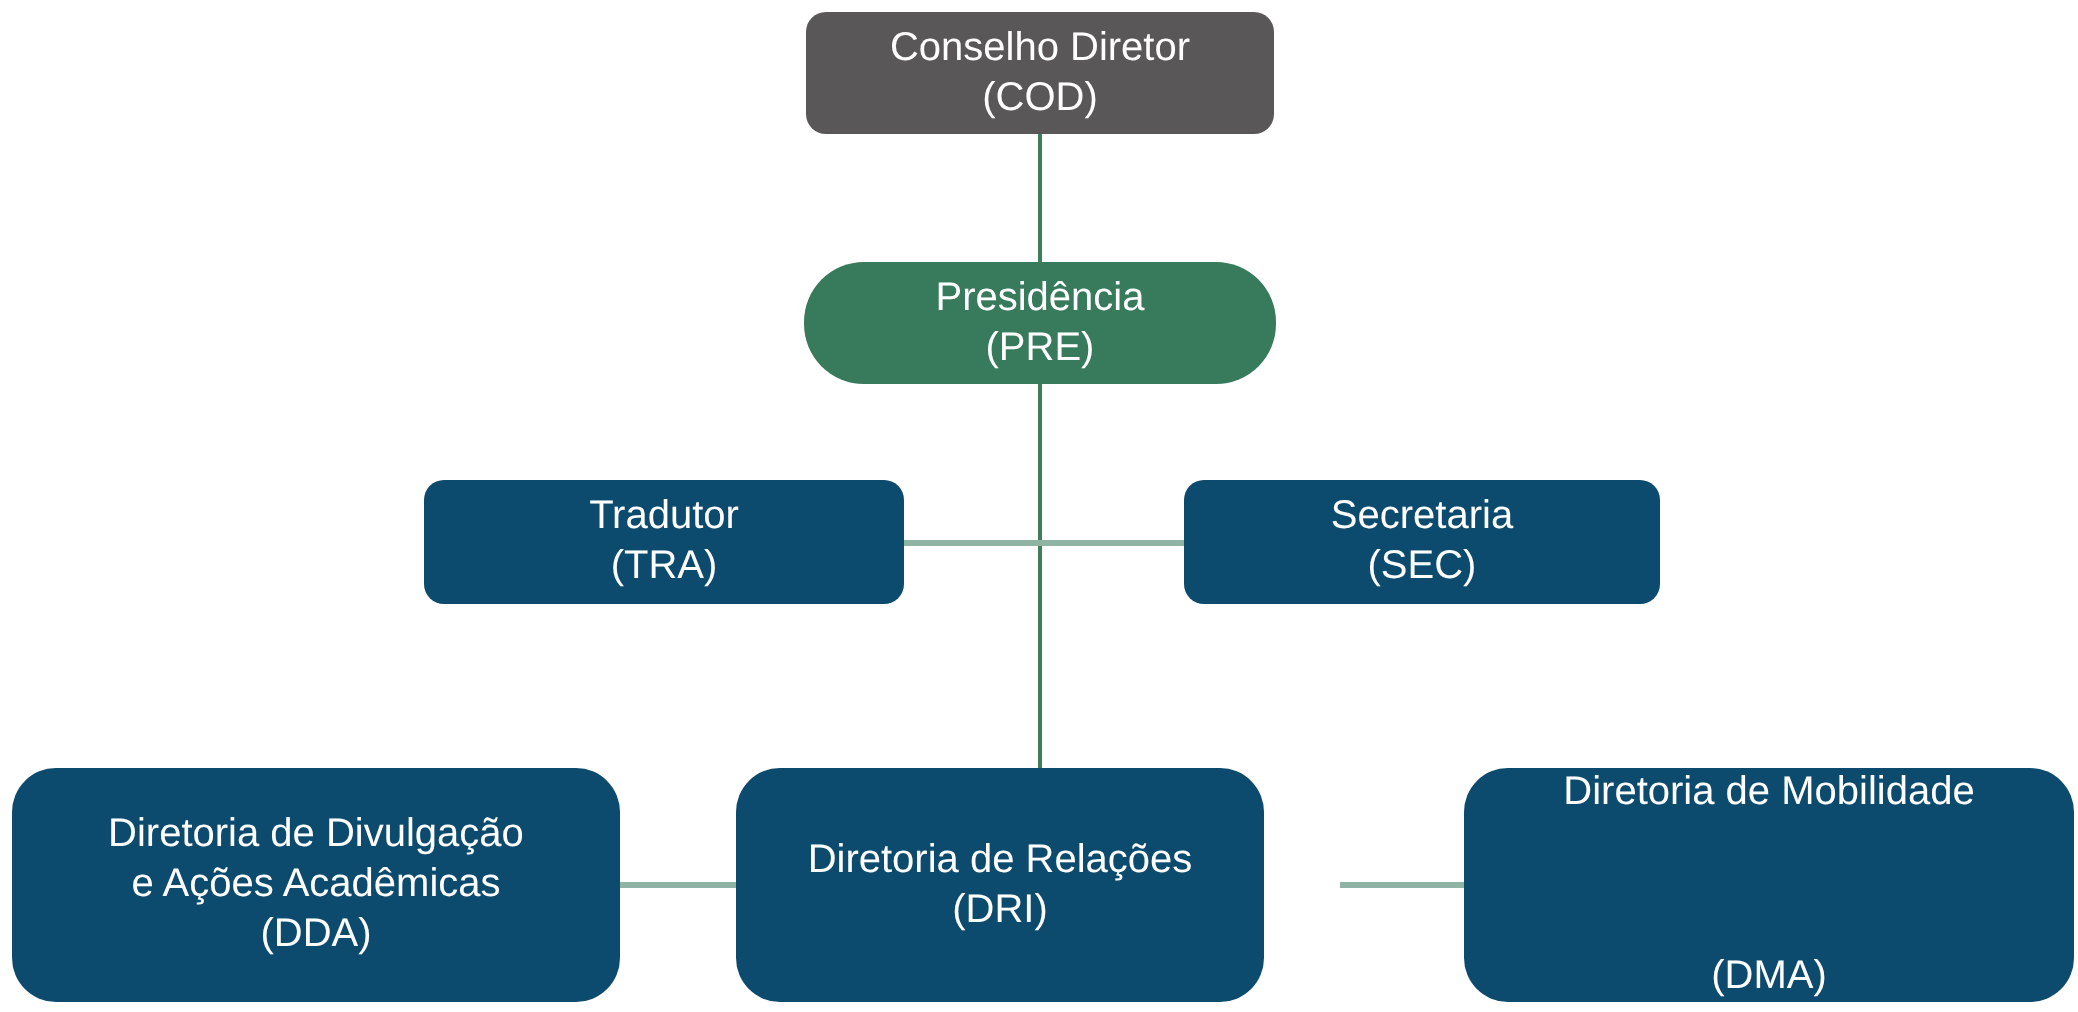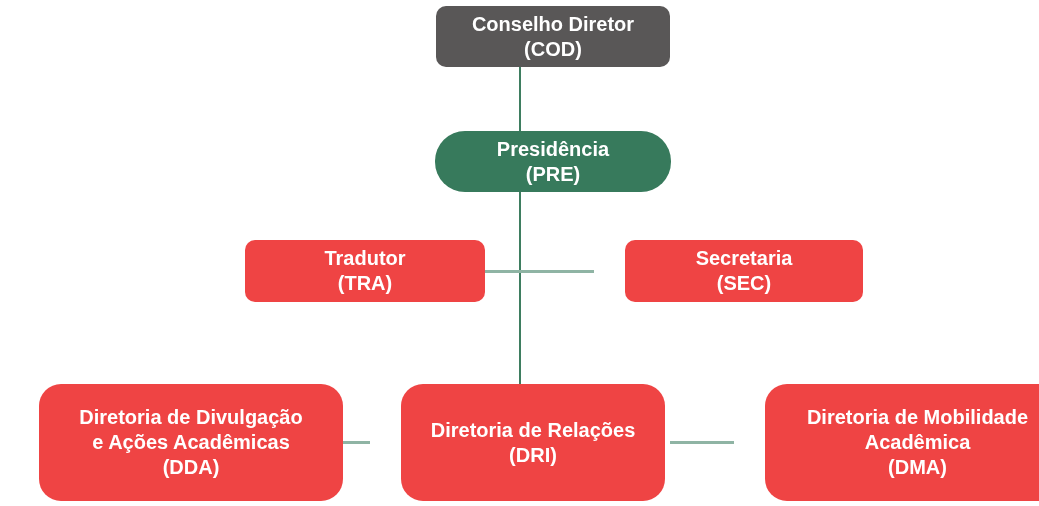--- a/index.html
+++ b/index.html
@@ -14,30 +14,29 @@
     background: #ffffff;
   }
   .connector { position: absolute; }
   .connector.vert { width: 2px; background: #3e7d60; }
   .connector.horiz { height: 3px; background: #8fb4a4; }
   .node {
     position: absolute;
     display: flex; flex-direction: column;
     align-items: center; justify-content: center;
     color: #ffffff;
-    font-weight: 700;
+    font-weight: 400;
     font-size: 20px;
     line-height: 25px;
     text-align: center;
     border-radius: 10px;
-    margin-left: 33px;
   }
   .node--gray  { background: #595757; }
   .node--green { background: #377a5c; border-radius: 30px; }
-  .node--navy  { background: #ef4444; }
+  .node--navy  { background: #0c4a6e; }
   .node--lg    { border-radius: 22px; line-height: 25px; }
   .node-line { white-space: nowrap; }
 </style>
 </head>
 <body>
 
 <div class="canvas">
 
   <div class="connector vert" style="left:519px; top:67px;  height:66px;"></div>
   <div class="connector vert" style="left:519px; top:191px; height:195px;"></div>
@@ -69,19 +68,18 @@
     <div class="node-line">Diretoria de Divulgação</div>
     <div class="node-line">e Ações Acadêmicas</div>
     <div class="node-line">(DDA)</div>
   </div>
 
   <div class="node node--navy node--lg" style="left:368px; top:384px; width:264px; height:117px;">
     <div class="node-line">Diretoria de Relações</div>
     <div class="node-line">(DRI)</div>
   </div>
 
-  <div class="node node--navy node--lg" style="left:732px; top:384px; width:305px; height:117px;">
+  <div class="node node--navy node--lg" style="left:732px; top:384px; width:305px; height:117px;justify-content:space-between;">
     <div class="node-line">Diretoria de Mobilidade</div>
-    <div class="node-line">Acadêmica</div>
     <div class="node-line">(DMA)</div>
   </div>
 
 </div>
 
 </body></html>

